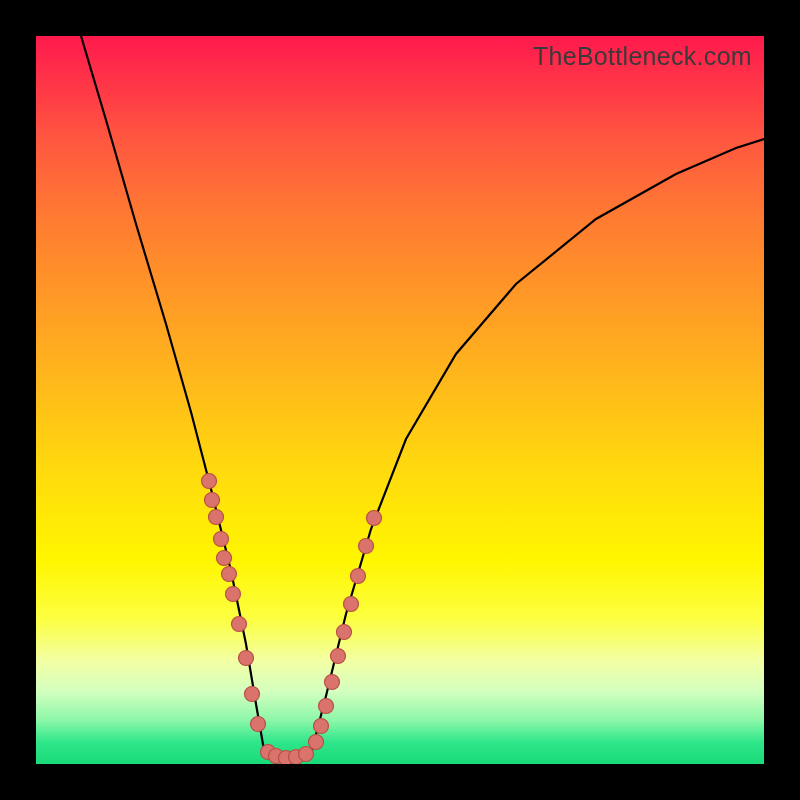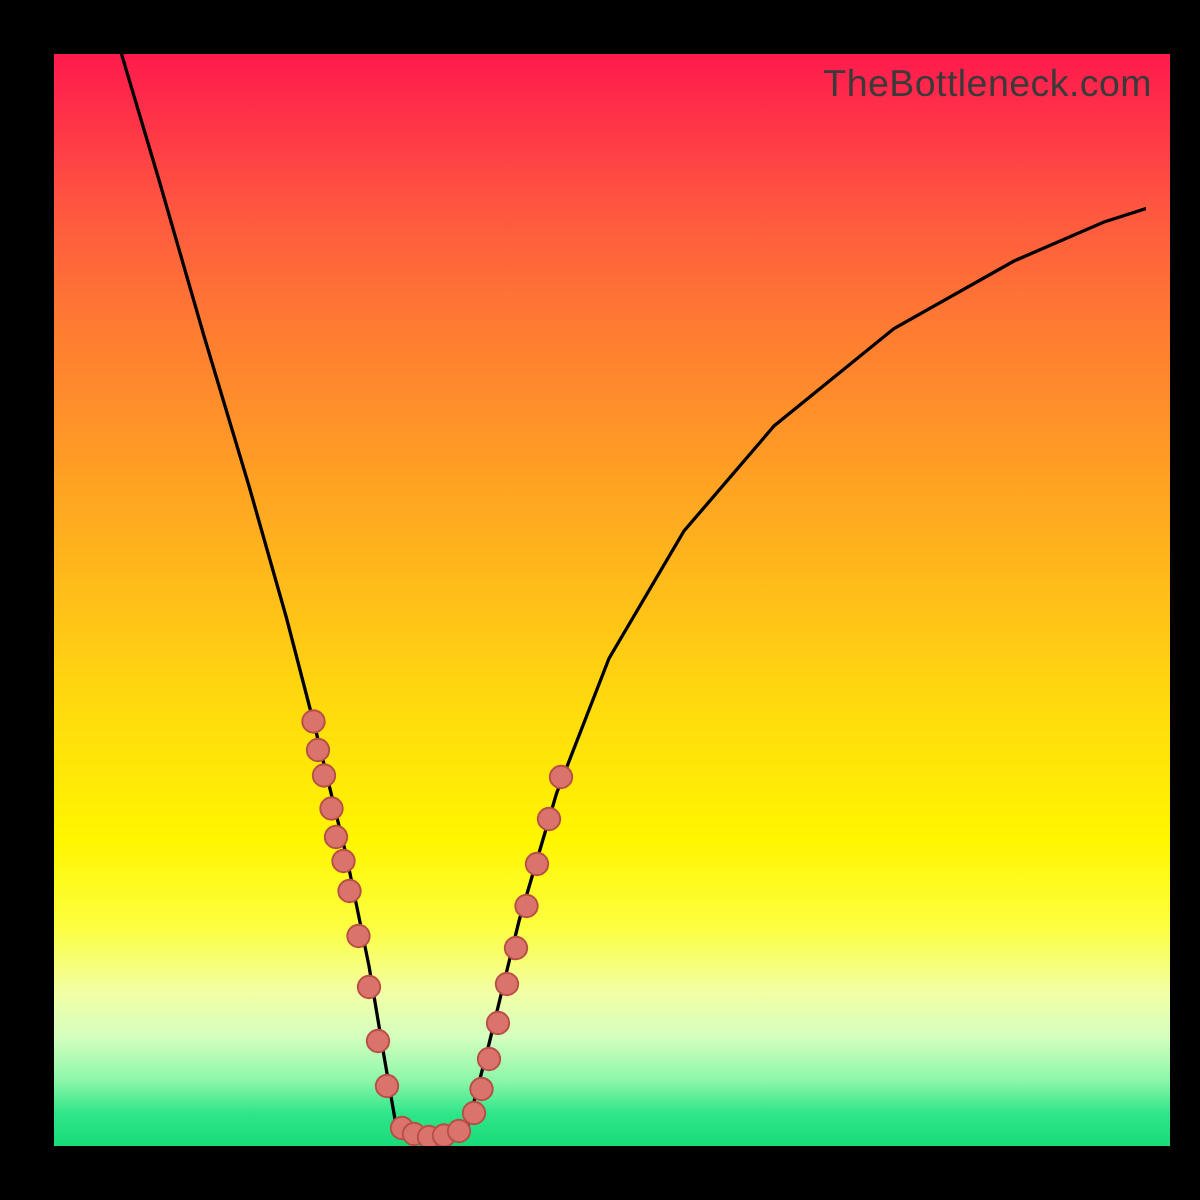--- a/index.html
+++ b/index.html
@@ -31,21 +31,20 @@
       #ff9926 36%,
       #ffba1a 48%,
       #ffdb0d 60%,
       #fff600 72%,
       #fcff40 80%,
       #f2ffa6 86%,
       #d4ffbf 90%,
       #8cf7a8 94%,
       #2fe68a 97%,
       #18db78 100%);
-    padding-left: 16px;
   }
   .watermark {
     position: absolute;
     top: 6px;
     right: 12px;
     color: #3a3a3a;
     font-size: 25px;
     font-weight: 400;
     letter-spacing: 0.3px;
     user-select: none;

